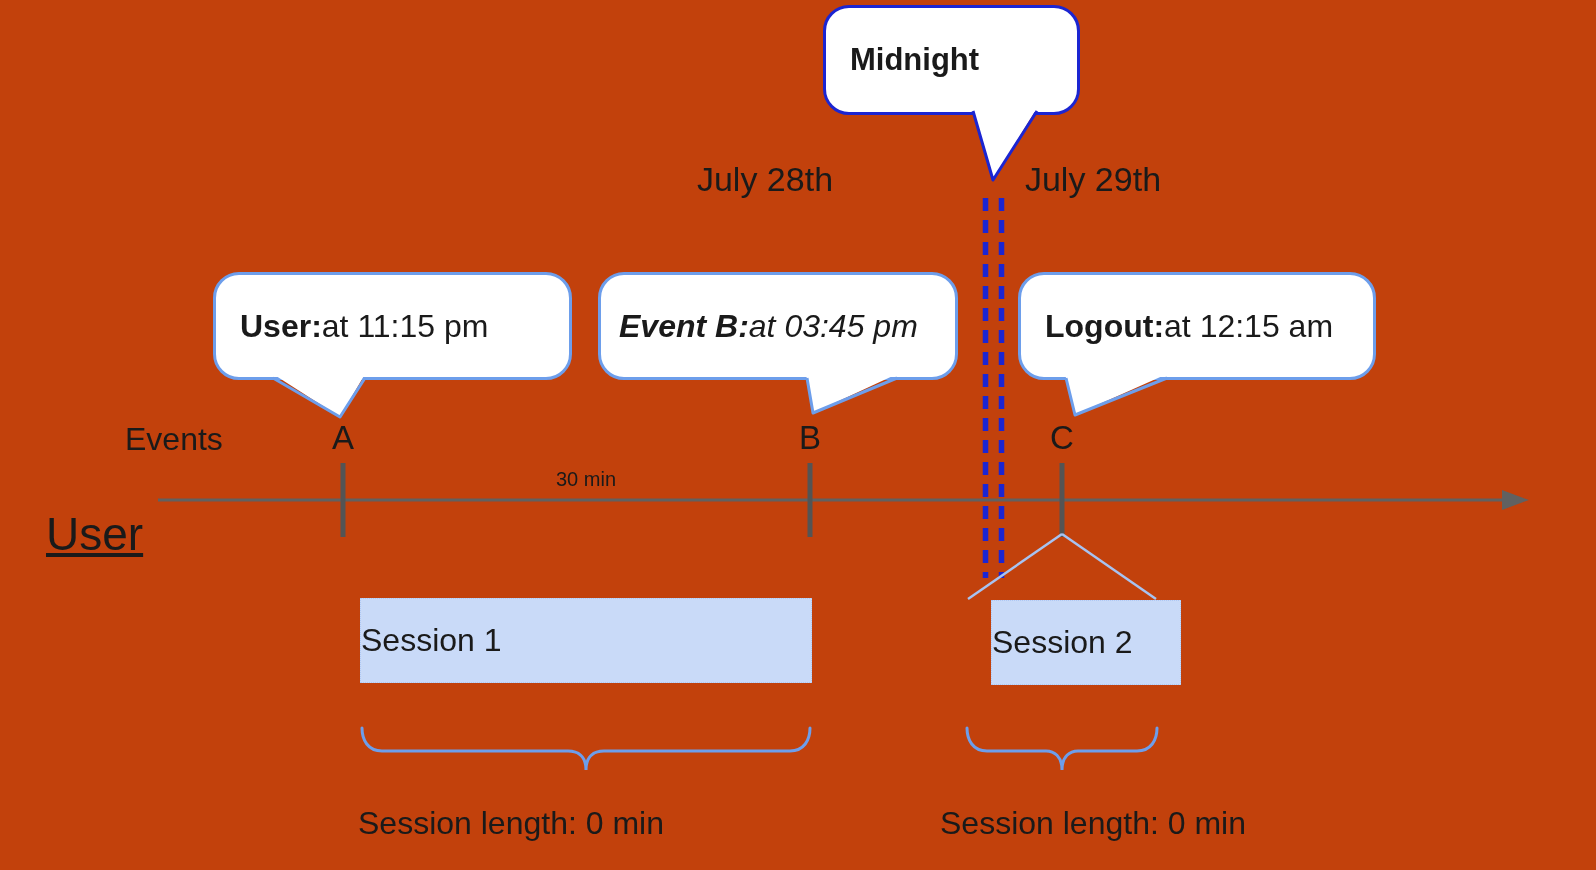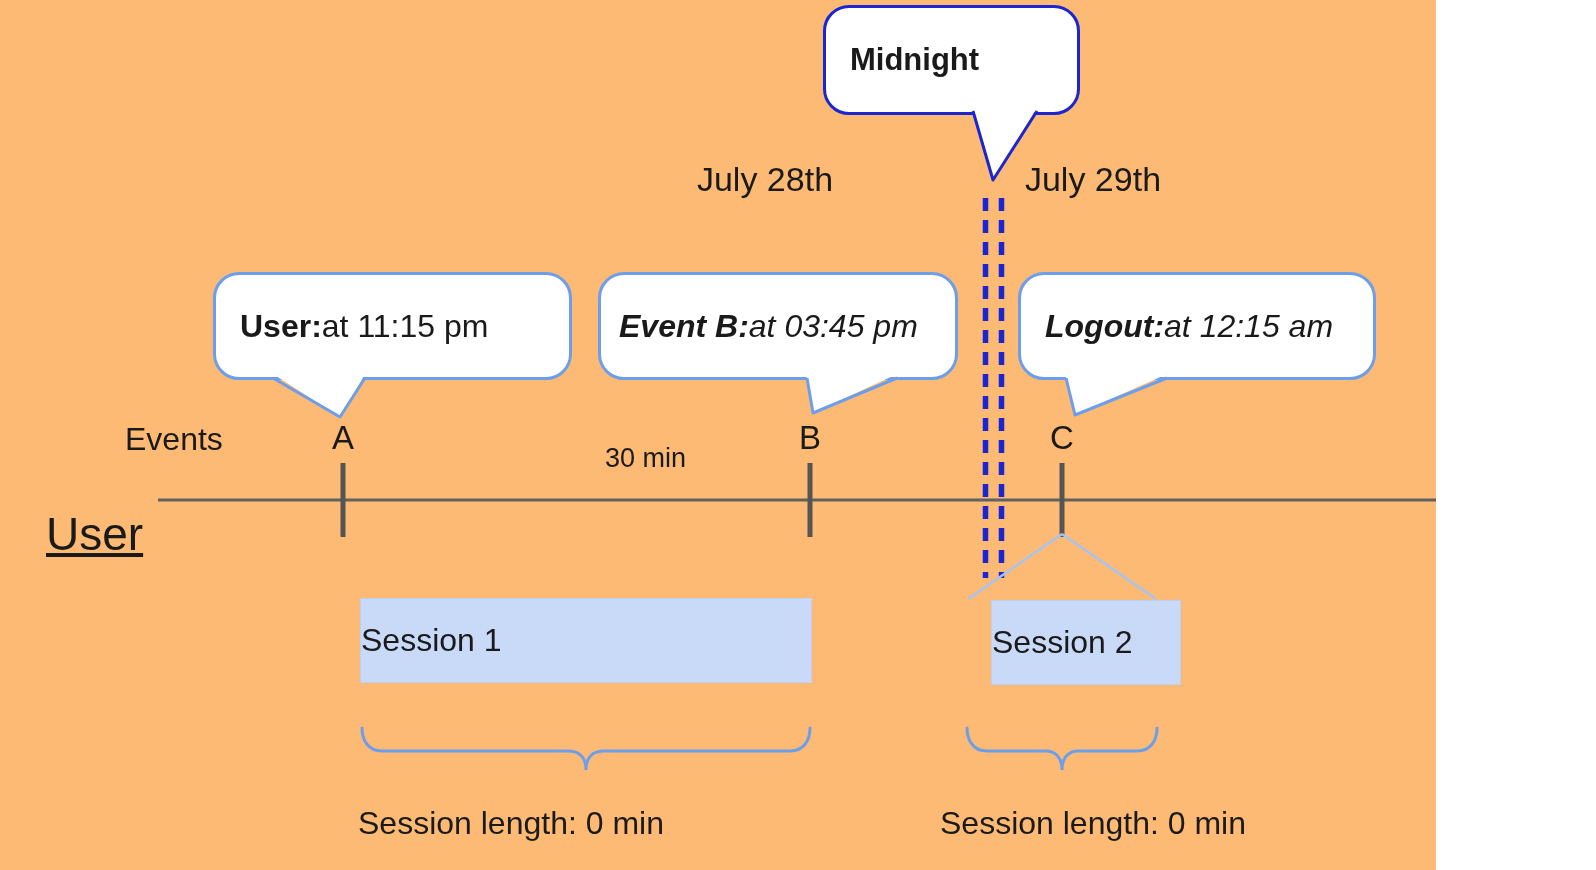--- a/index.html
+++ b/index.html
@@ -2,45 +2,45 @@
 <html style="--dark-blue: #1b25d2; --light-blue: #6d9eeb; --pale-blue: #a7c3f2; --session-fill: #c9daf8; --axis-gray: #616161; --tick-gray: #545454; --text: #1a1a1a;"><head>
 <meta charset="utf-8">
 <style>
   :root{
     --dark-blue:#1b25d2; --light-blue:#6d9eeb; --pale-blue:#a7c3f2;
     --session-fill:#c9daf8; --axis-gray:#616161; --tick-gray:#545454; --text:#1a1a1a;
   }
   *{box-sizing:border-box;margin:0;padding:0;}
   html,body{background:#fff;}
   body{font-family:"Liberation Sans",sans-serif;color:var(--text);}
-  #canvas{position:relative;width:1436px;height:870px;background:#fdba74;overflow:hidden;}
+  #canvas{position:relative;width:1596px;height:870px;background:#c2410c;overflow:hidden;}
 
   
   .gfx{position:absolute;left:0;top:0;z-index:2;pointer-events:none;}
 
   
   .bubble{position:absolute;z-index:1;background:#fff;border:3px solid var(--light-blue);
           border-radius:26px;display:flex;align-items:center;padding:0 24px;
           font-size:32px;white-space:nowrap;}
   .bubble .b{font-weight:700;}
   .bubble-midnight{left:823px;top:5px;width:257px;height:110px;border-color:var(--dark-blue);
                    font-size:31px;font-weight:700;}
   .bubble-login {left:213px;top:272px;width:359px;height:108px;}
   .bubble-eventb{left:598px;top:272px;width:360px;height:108px;padding-left:18px;font-style:italic;}
-  .bubble-logout{left:1018px;top:272px;width:358px;height:108px;font-style:italic;}
+  .bubble-logout{left:1018px;top:272px;width:358px;height:108px;}
 
   
   .lbl{position:absolute;z-index:3;white-space:nowrap;}
   .ctr{text-align:center;}
   .date-left {left:660px;top:160px;width:210px;font-size:34px;}
   .date-right{left:988px;top:160px;width:210px;font-size:34px;}
   .events-label{left:125px;top:421px;font-size:32px;}
   .marker{width:40px;font-size:33px;top:419px;}
   .marker-a{left:323px;} .marker-b{left:790px;} .marker-c{left:1042px;}
-  .interval{left:486px;top:443px;width:200px;font-size:27px;text-align:right;}
+  .interval{left:486px;top:468px;width:200px;font-size:20px;}
   .user-label{left:46px;top:507px;font-size:46px;text-decoration:underline;}
   .session-box{position:absolute;z-index:3;background:var(--session-fill);
                border:1px dotted #aec8f5;display:flex;align-items:center;justify-content:flex-start;
                font-size:32px;}
   .session-1{left:360px;top:598px;width:452px;height:85px;}
   .session-2{left:967px;top:600px;width:190px;height:85px;margin-left:24px;}
   .length-1{left:311px;top:805px;width:400px;font-size:32px;}
   .length-2{left:893px;top:805px;width:400px;font-size:32px;}
 
   

